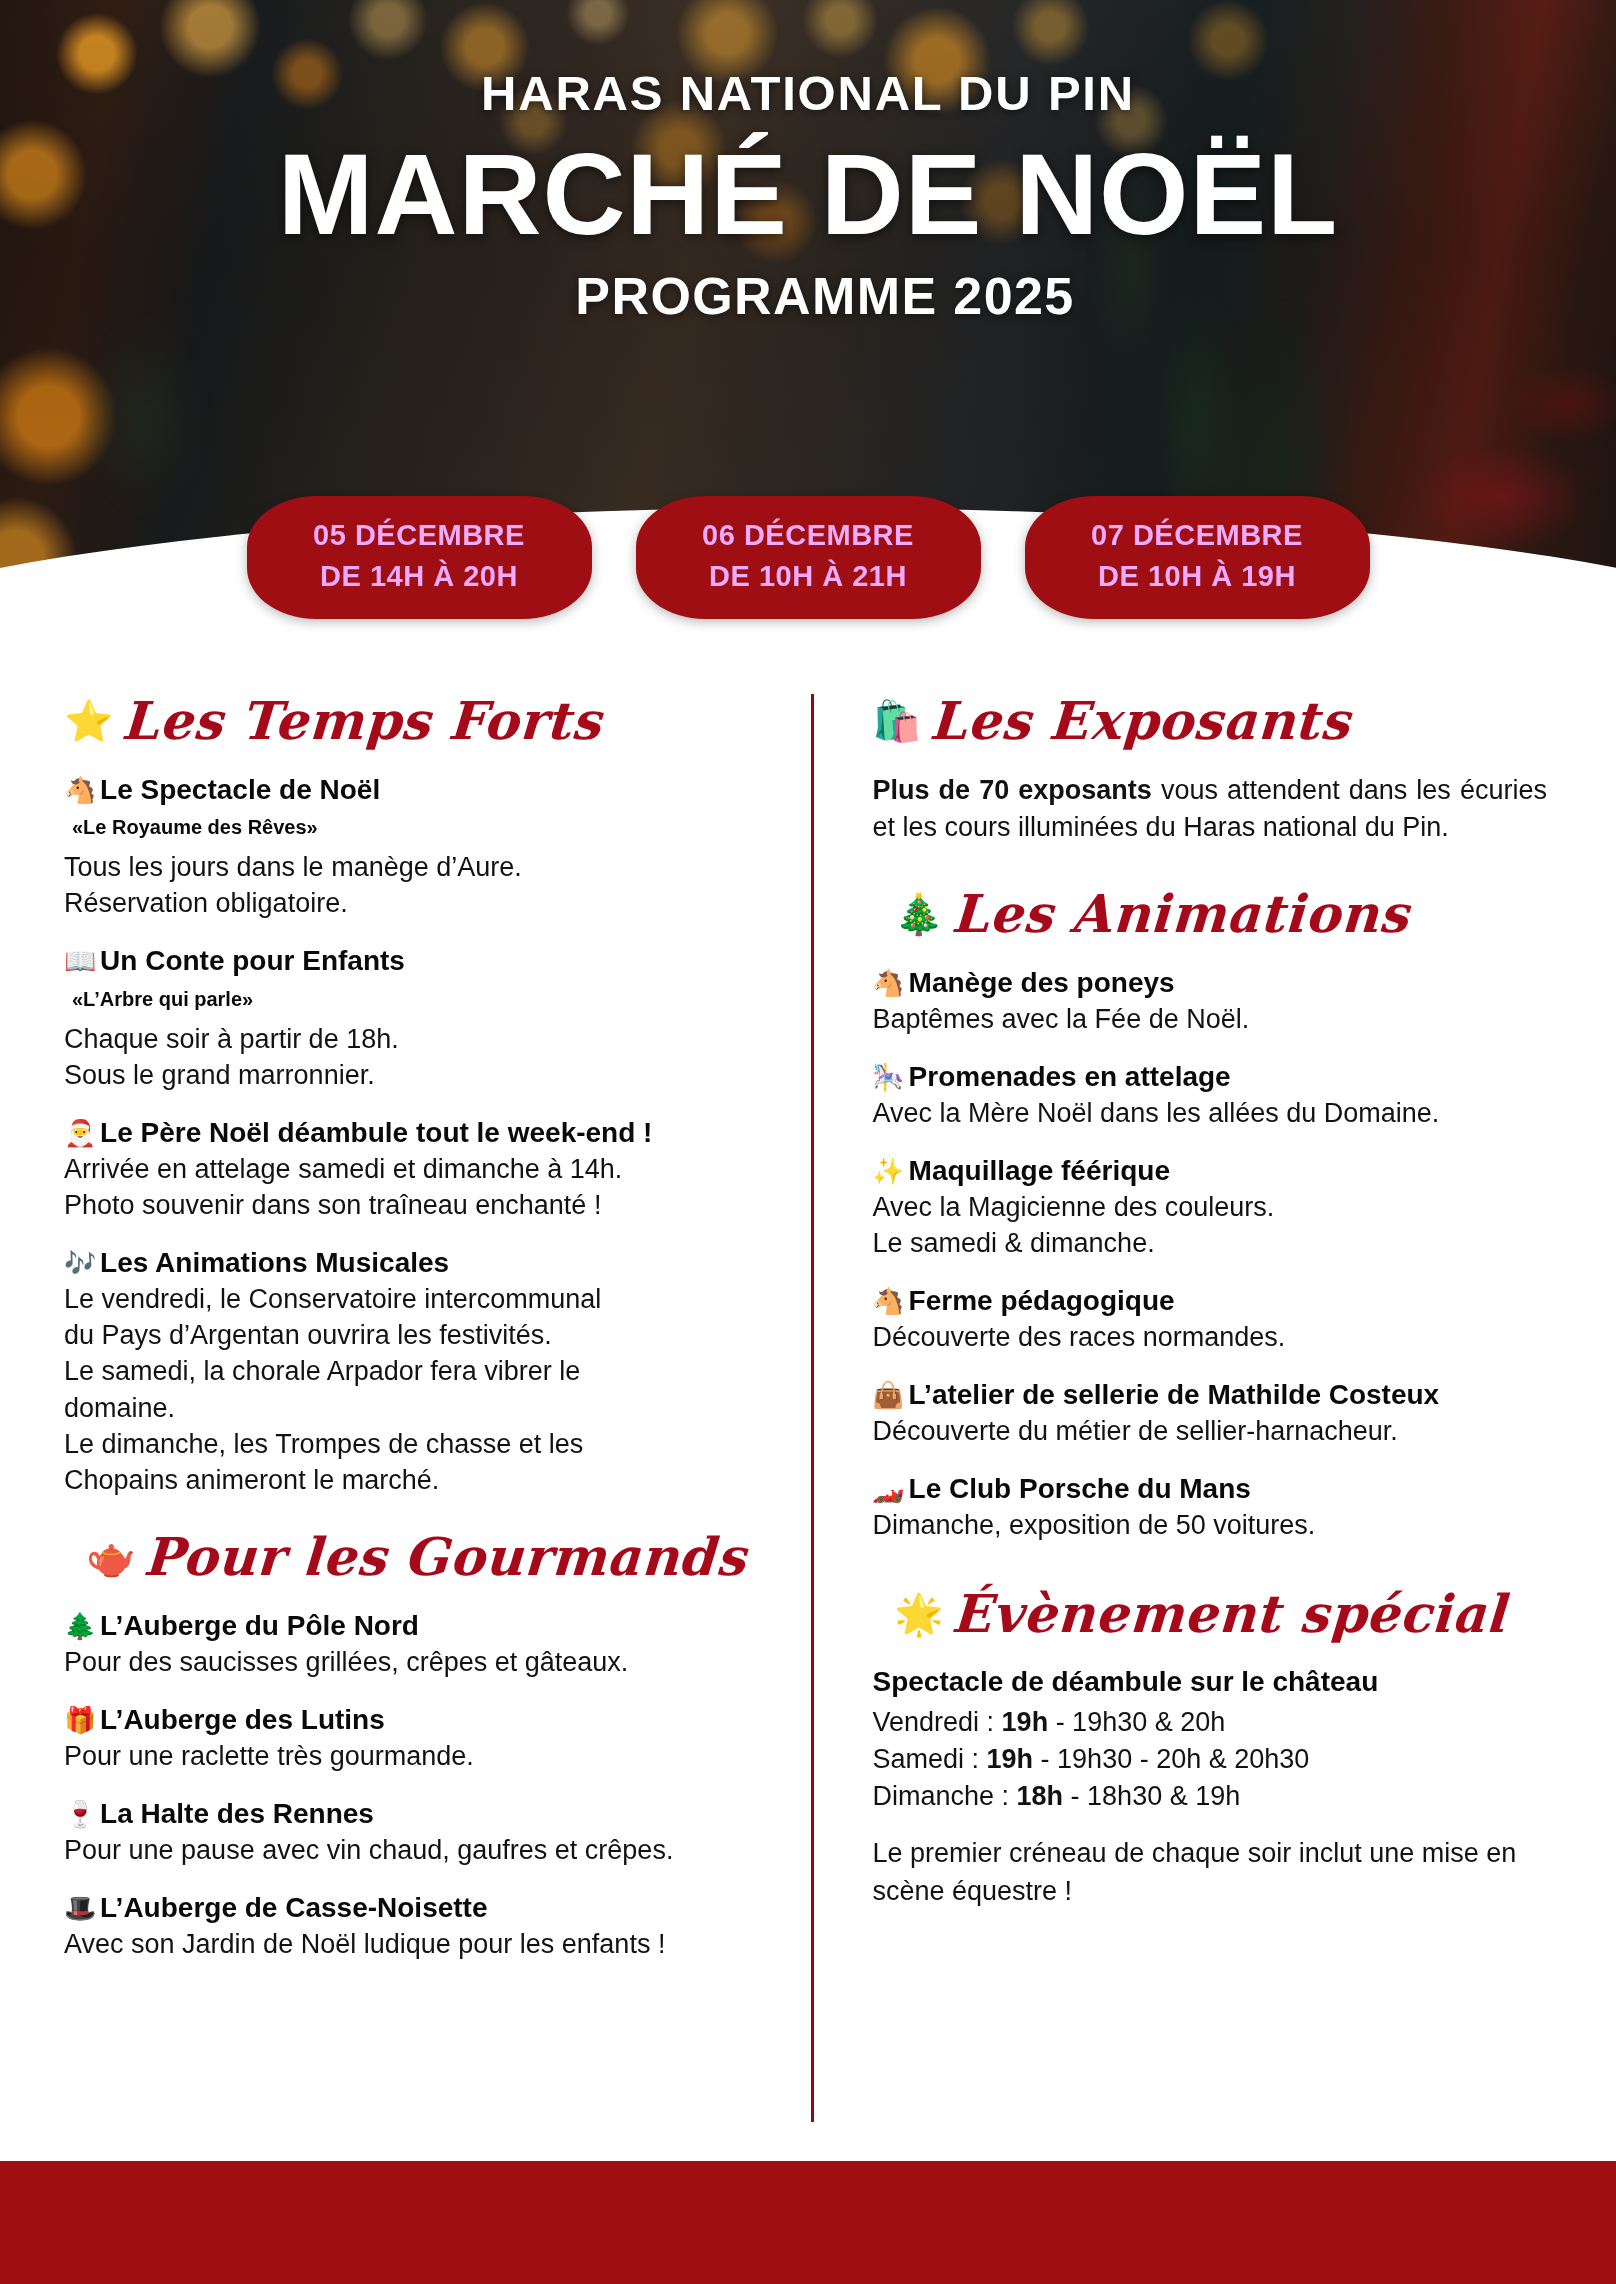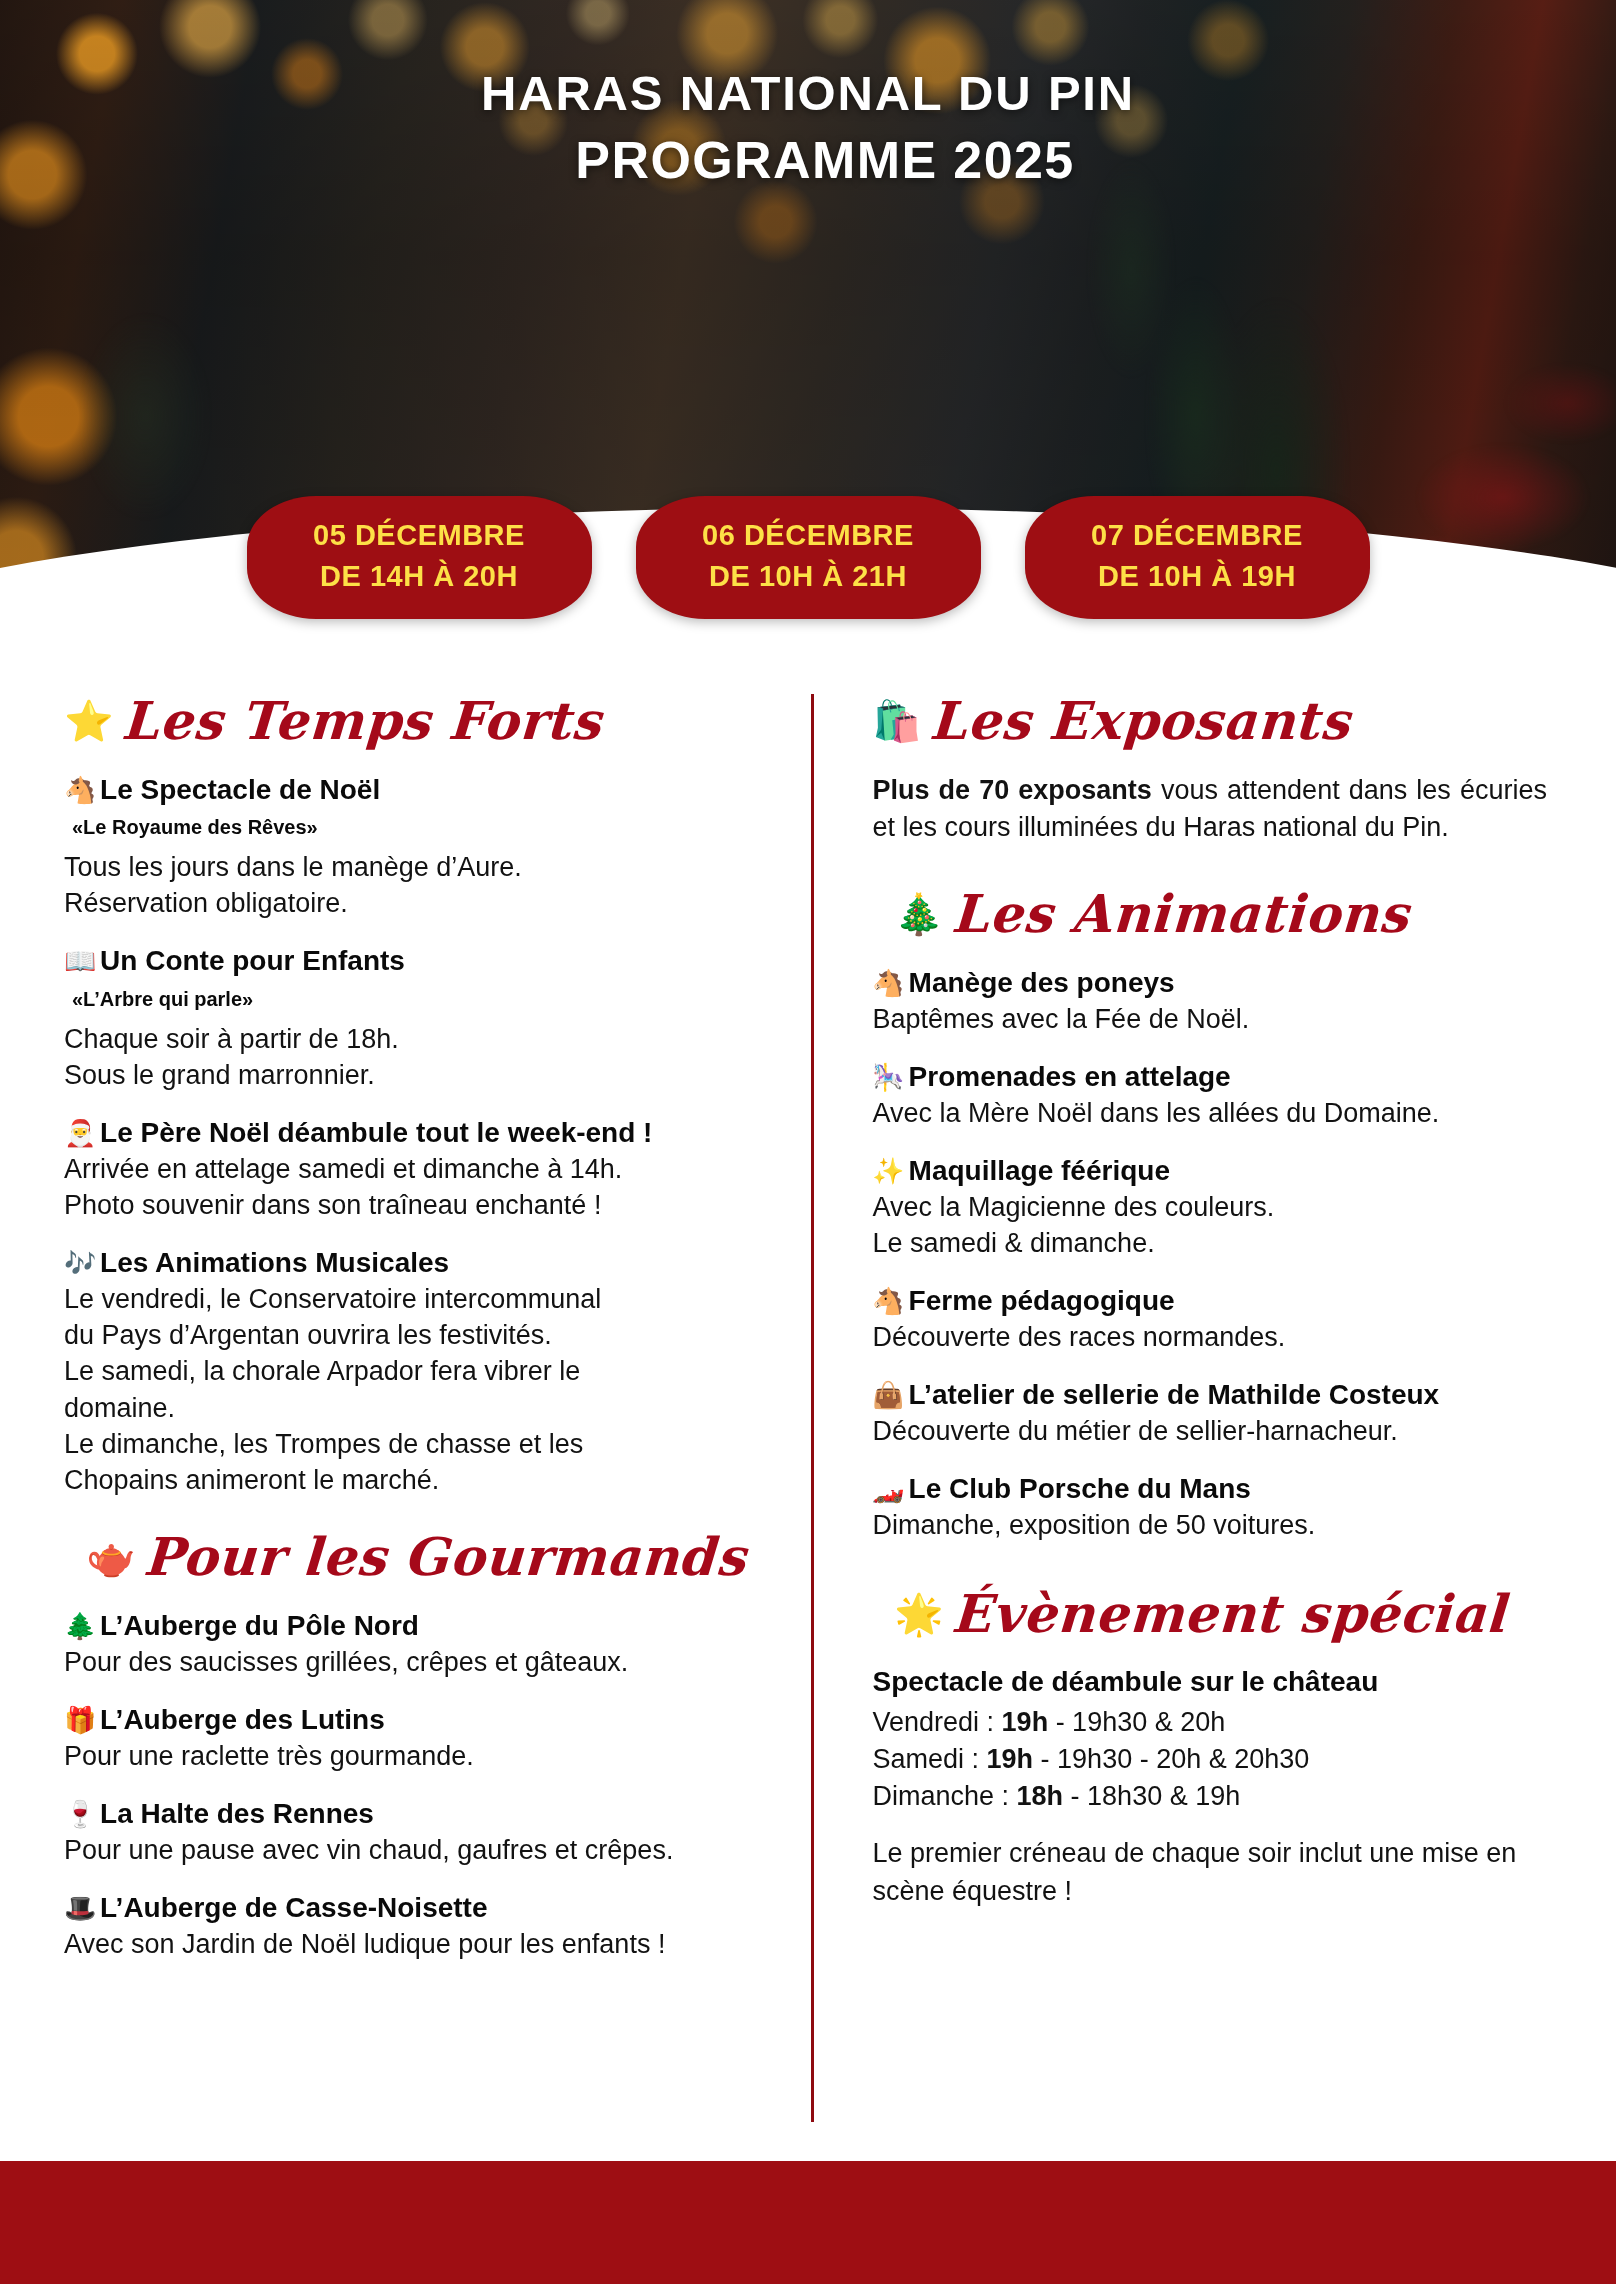--- a/index.html
+++ b/index.html
@@ -139,21 +139,21 @@
     display: flex;
     justify-content: center;
     gap: 44px;
     z-index: 6;
   }
   .date-pill {
     width: 345px;
     padding: 19.3px 0 21px;
     background: #9E0E13;
     border-radius: 69px / 51px;
-    color: #fde047;
+    color: #f0abfc;
     text-align: center;
     font-size: 29px;
     font-weight: 700;
     letter-spacing: 0.5px;
     line-height: 1.42;
     box-shadow: 0 2.8px 12px rgba(0,0,0,0.28);
   }
 
   
   .content {
@@ -278,20 +278,21 @@
 
   <div class="hero">
     <div class="hero-bg"></div>
     <div class="hero-deco"></div>
     <div class="hero-scrim"></div>
     <div class="hero-wave"></div>
   </div>
 
   <div class="hero-text">
     <div class="kicker">HARAS NATIONAL DU PIN</div>
+    <div class="main-title">MARCHÉ DE NOËL</div>
     <div class="sub-title">PROGRAMME 2025</div>
   </div>
 
   <div class="dates">
     <div class="date-pill">
       <div>05 DÉCEMBRE</div>
       <div>DE 14H À 20H</div>
     </div>
     <div class="date-pill">
       <div>06 DÉCEMBRE</div>

